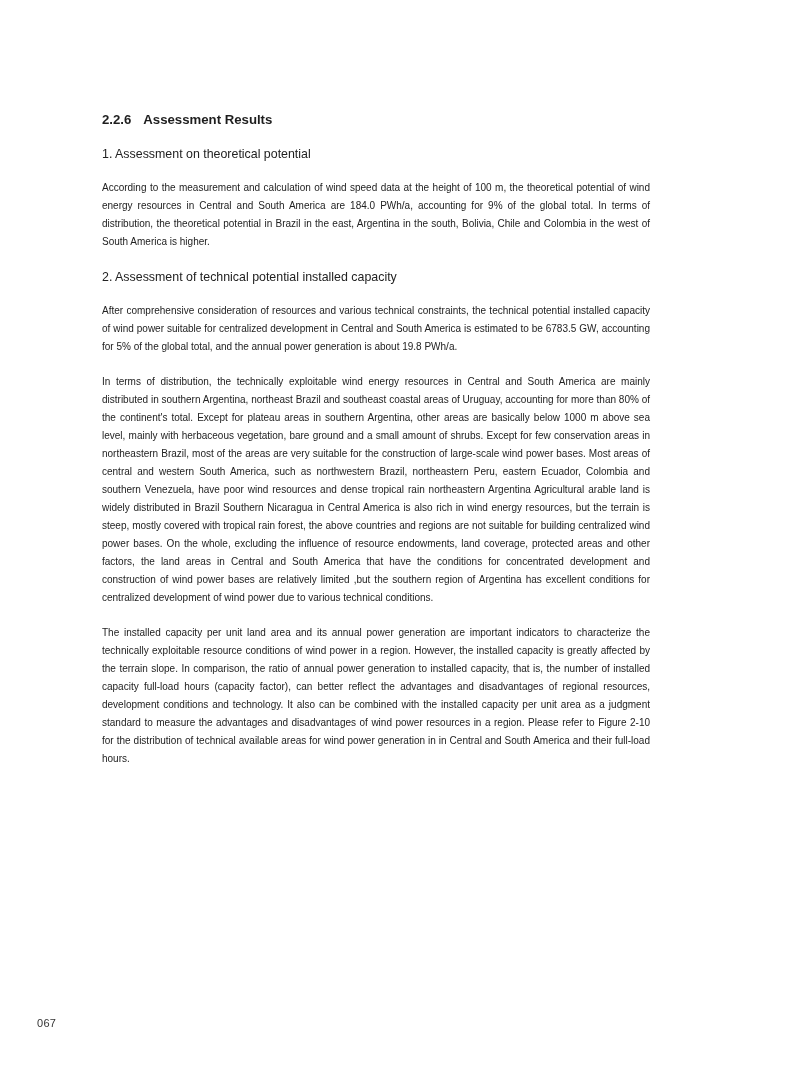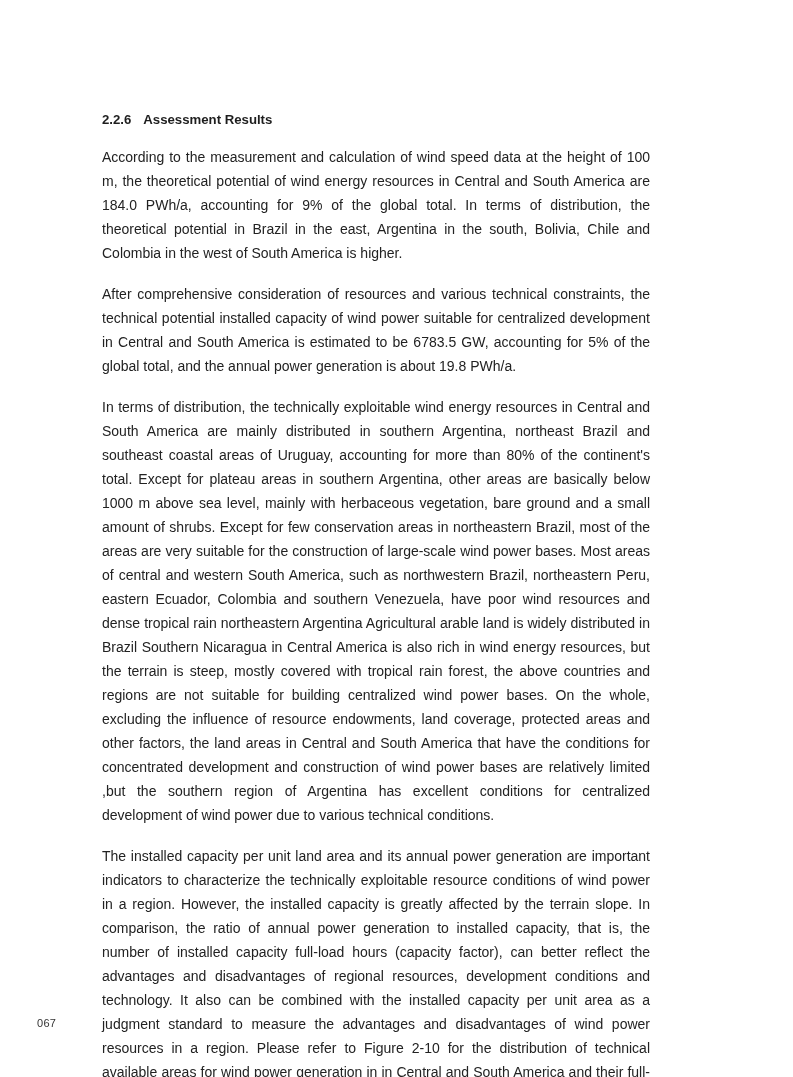--- a/index.html
+++ b/index.html
@@ -3,33 +3,35 @@
   <meta charset="utf-8">
   <style>
     html, body { margin: 0; padding: 0; background: #ffffff; }
     body { width: 793px; height: 1077px; position: relative; overflow: hidden;
            font-family: "Liberation Sans", sans-serif; color: #222222; }
     .page { position: absolute; left: 0; top: 0; width: 793px; height: 1077px; background: #fff; padding-left: 41px; }
     .content { position: absolute; left: 102px; top: 111px; width: 560px; }
     h2.section-title { font-size: 13.2px; font-weight: bold; margin: 0 0 16px 0; color: #1e1e1e; line-height: 18px; }
     h2.section-title .num { margin-right: 12px; }
     .subhead { font-size: 12.4px; margin: 0 0 16px 0; line-height: 18px; color: #222; }
-    p.body { font-size: 14px; line-height: 24px; margin: 0 12px 17px 0; text-align: justify; color: #222; }
+    p.body { font-size: 10px; line-height: 18px; margin: 0 12px 17px 0; text-align: justify; color: #222; }
     .page-number { position: absolute; left: 37px; top: 1017px; font-size: 11px; color: #333; letter-spacing: 0.3px; }
   </style>
 </head>
 <body>
 
 <div class="page">
   <div class="content">
     <h2 class="section-title">
       <span class="num">2.2.6</span><span>Assessment Results</span>
     </h2>
 
+    <div class="subhead">1. Assessment on theoretical potential</div>
     <p class="body">According to the measurement and calculation of wind speed data at the height of 100 m, the theoretical potential of wind energy resources in Central and South America are 184.0 PWh/a, accounting for 9% of the global total. In terms of distribution, the theoretical potential in Brazil in the east, Argentina in the south, Bolivia, Chile and Colombia in the west of South America is higher.</p>
 
+    <div class="subhead">2. Assessment of technical potential installed capacity</div>
     <p class="body">After comprehensive consideration of resources and various technical constraints, the technical potential installed capacity of wind power suitable for centralized development in Central and South America is estimated to be 6783.5 GW, accounting for 5% of the global total, and the annual power generation is about 19.8 PWh/a.</p>
     <p class="body">In terms of distribution, the technically exploitable wind energy resources in Central and South America are mainly distributed in southern Argentina, northeast Brazil and southeast coastal areas of Uruguay, accounting for more than 80% of the continent's total. Except for plateau areas in southern Argentina, other areas are basically below 1000 m above sea level, mainly with herbaceous vegetation, bare ground and a small amount of shrubs. Except for few conservation areas in northeastern Brazil, most of the areas are very suitable for the construction of large-scale wind power bases. Most areas of central and western South America, such as northwestern Brazil, northeastern Peru, eastern Ecuador, Colombia and southern Venezuela, have poor wind resources and dense tropical rain northeastern Argentina Agricultural arable land is widely distributed in Brazil Southern Nicaragua in Central America is also rich in wind energy resources, but the terrain is steep, mostly covered with tropical rain forest, the above countries and regions are not suitable for building centralized wind power bases. On the whole, excluding the influence of resource endowments, land coverage, protected areas and other factors, the land areas in Central and South America that have the conditions for concentrated development and construction of wind power bases are relatively limited ,but the southern region of Argentina has excellent conditions for centralized development of wind power due to various technical conditions.</p>
     <p class="body">The installed capacity per unit land area and its annual power generation are important indicators to characterize the technically exploitable resource conditions of wind power in a region. However, the installed capacity is greatly affected by the terrain slope. In comparison, the ratio of annual power generation to installed capacity, that is, the number of installed capacity full-load hours (capacity factor), can better reflect the advantages and disadvantages of regional resources, development conditions and technology. It also can be combined with the installed capacity per unit area as a judgment standard to measure the advantages and disadvantages of wind power resources in a region. Please refer to Figure 2-10 for the distribution of technical available areas for wind power generation in  in Central and South America and their full-load hours.</p>
   </div>
 
   <div class="page-number">067</div>
 </div>
 
 </body></html>

